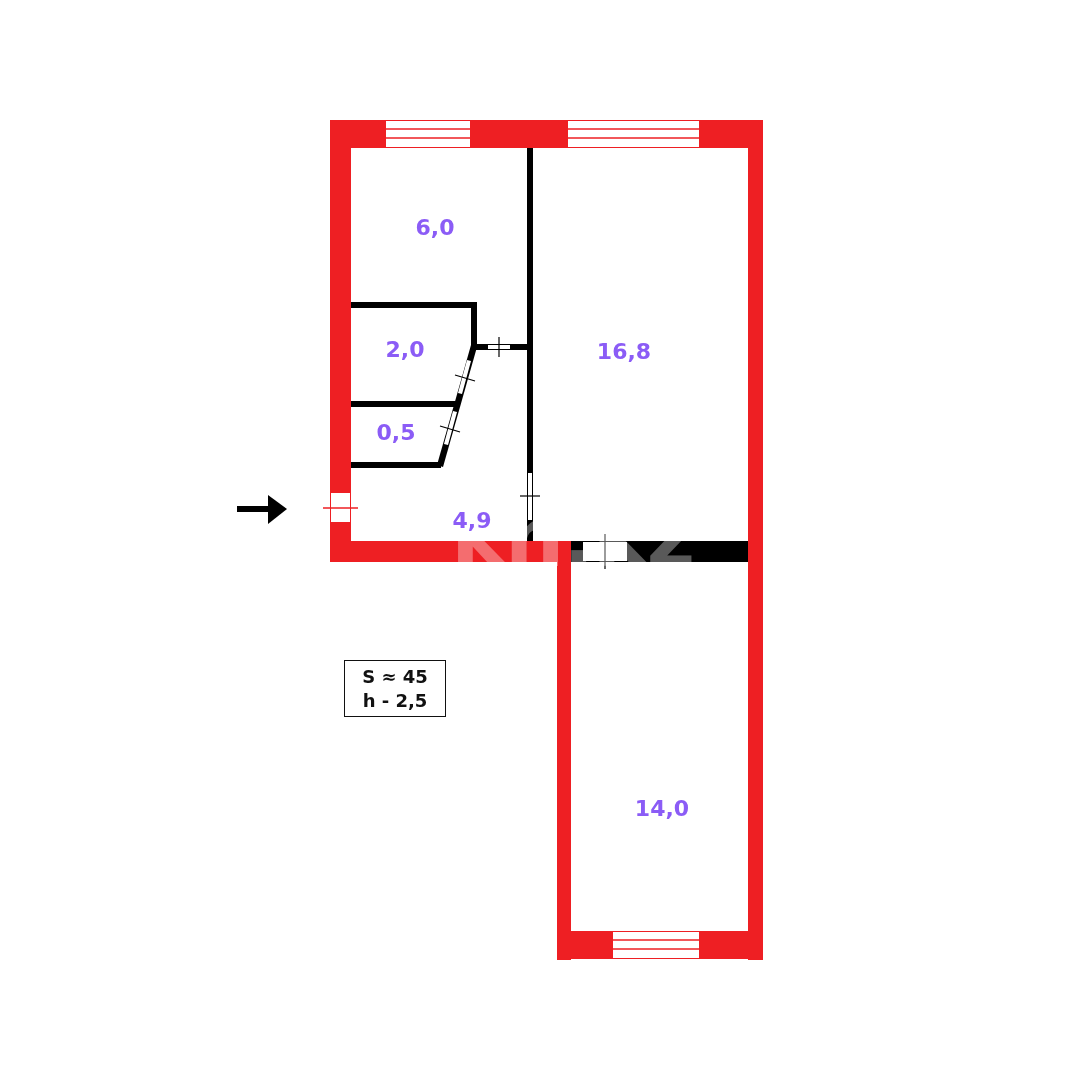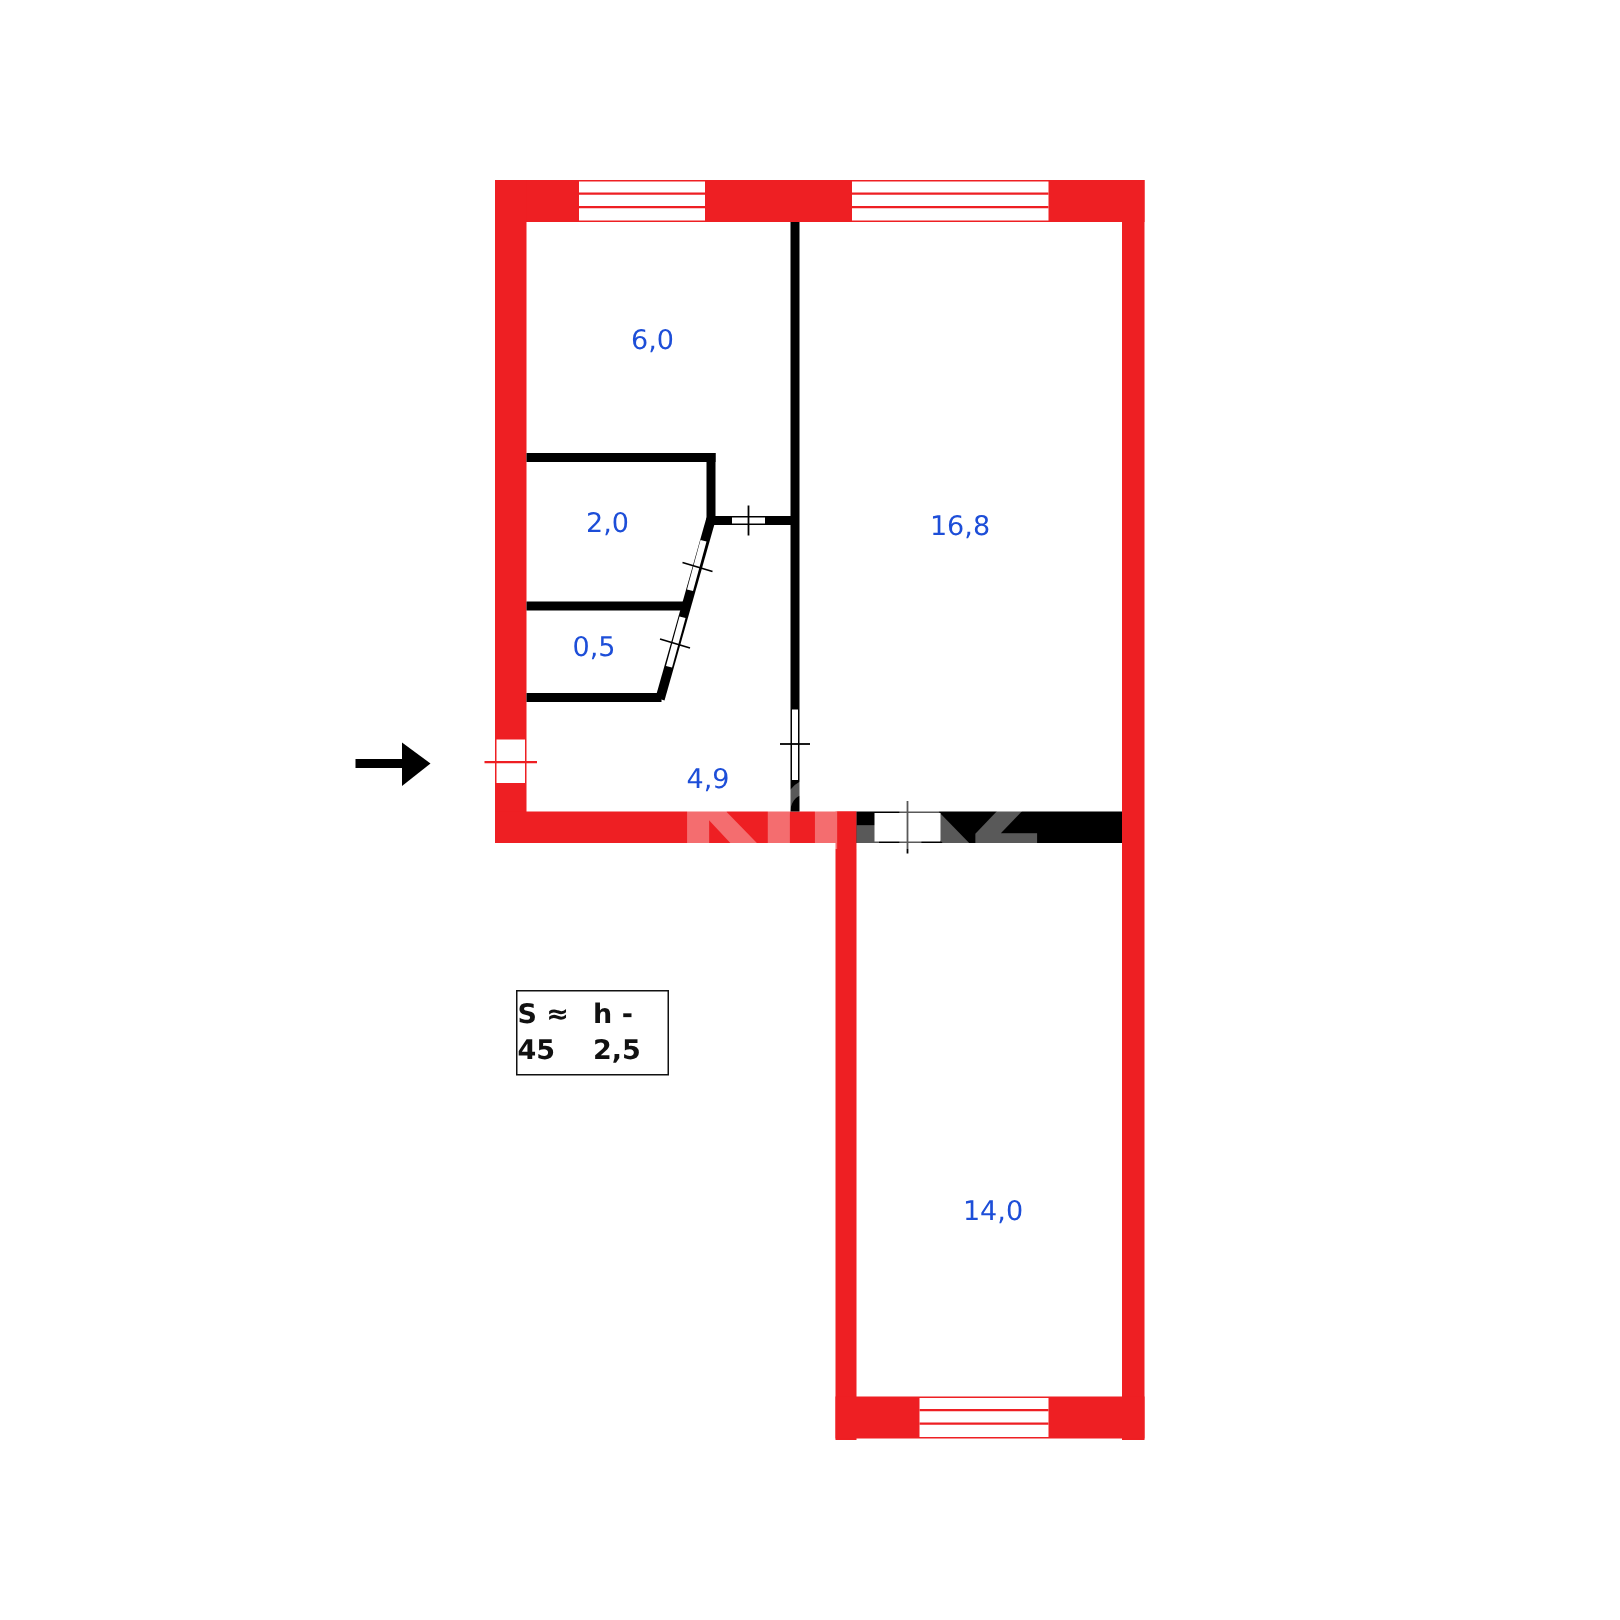--- a/index.html
+++ b/index.html
@@ -1,19 +1,19 @@
 <!DOCTYPE html>
 <html><head>
   <meta charset="utf-8">
   <style>
     html, body { margin: 0; padding: 0; background: #ffffff; }
     body { width: 1080px; height: 1080px; position: relative; overflow: hidden; font-family: "DejaVu Sans", sans-serif; }
     #plan { position: absolute; left: 0; top: 0; width: 1080px; height: 1080px; }
-    .room-label { position: absolute; font-family: "DejaVu Sans", sans-serif; font-weight: normal; font-size: 18px; color: #1d4ed8; transform: translate(-50%, -50%); white-space: nowrap; }
-    .info-box { position: absolute; left: 344px; top: 660px; width: 102px; height: 57px; border: 1.5px solid #111; box-sizing: border-box; display: flex; flex-direction: row; align-items: center; justify-content: center; }
+    .room-label { position: absolute; font-family: "DejaVu Sans", sans-serif; font-weight: bold; font-size: 22px; color: #8b5cf6; transform: translate(-50%, -50%); white-space: nowrap; }
+    .info-box { position: absolute; left: 344px; top: 660px; width: 102px; height: 57px; border: 1.5px solid #111; box-sizing: border-box; display: flex; flex-direction: column; align-items: center; justify-content: center; }
     .info-box span { font-family: "DejaVu Sans", sans-serif; font-weight: bold; font-size: 18px; line-height: 24px; color: #111; }
     .watermark { position: absolute; left: 451px; top: 495px; font-family: "DejaVu Sans", sans-serif; font-weight: bold; font-size: 84px; color: rgba(255,255,255,0.35); letter-spacing: -2px; line-height: 1; }
   </style>
 </head>
 <body>
 
 <svg id="plan" viewBox="0 0 1080 1080" xmlns="http://www.w3.org/2000/svg">
 
   <g fill="#ee1f23">
 
@@ -95,19 +95,19 @@
     <polygon points="268,495 287,509 268,524" fill="#000"></polygon>
   </g>
 </svg>
 
 <div class="watermark">kn.kz</div>
 
 <div class="room-label" style="left:435px; top:227px;">6,0</div>
 <div class="room-label" style="left:405px; top:349px;">2,0</div>
 <div class="room-label" style="left:396px; top:432px;">0,5</div>
 <div class="room-label" style="left:472px; top:498px;margin-top:22px;">4,9</div>
-<div class="room-label" style="left:640px; top:351px;">16,8</div>
+<div class="room-label" style="left:624px; top:351px;">16,8</div>
 <div class="room-label" style="left:662px; top:762px;margin-top:46px;">14,0</div>
 
 <div class="info-box">
   <span>S ≈ 45</span>
   <span>h - 2,5</span>
 </div>
 
 </body></html>

